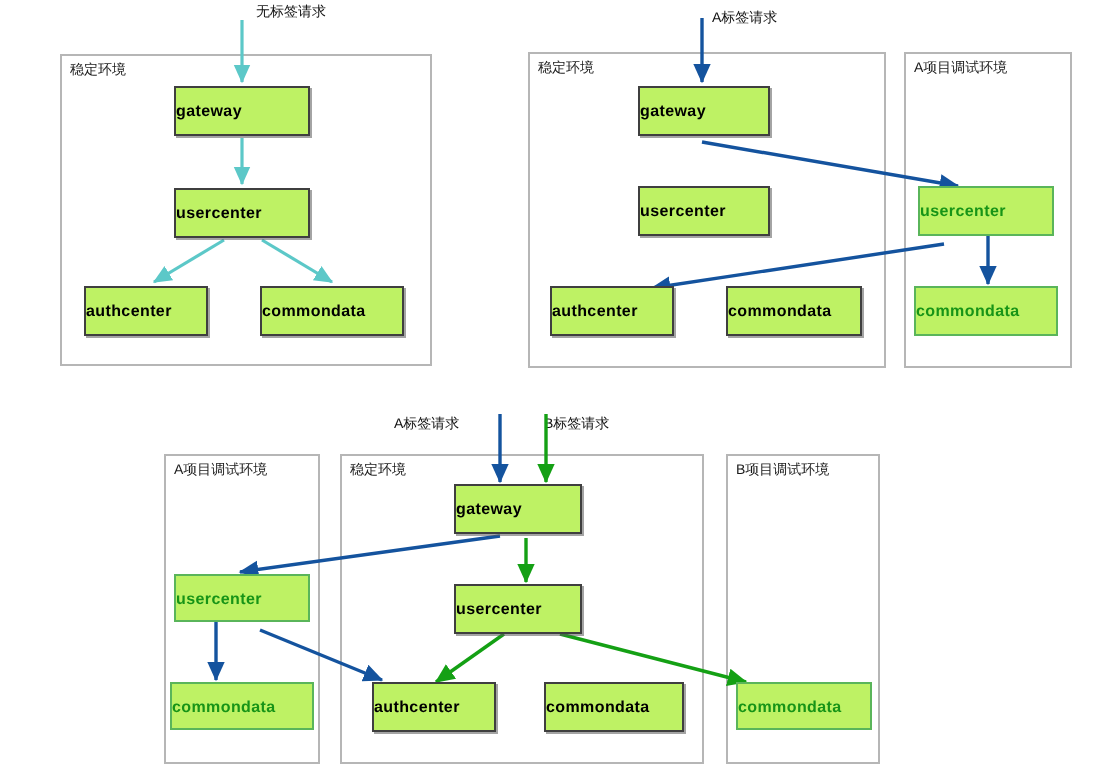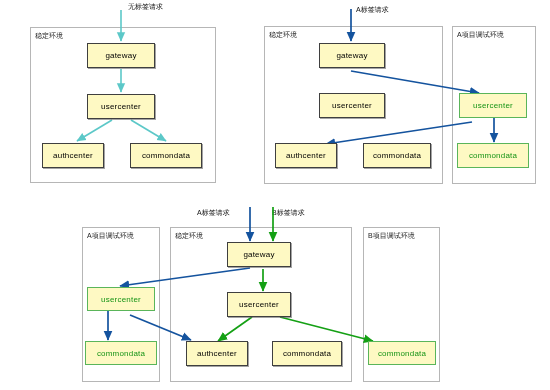--- a/index.html
+++ b/index.html
@@ -3,22 +3,22 @@
 <meta charset="utf-8">
 <style>
   html,body{margin:0;padding:0;background:#ffffff;}
   body{width:550px;height:390px;position:relative;overflow:hidden;
        font-family:"Liberation Sans","DejaVu Sans",sans-serif;}
   .diagram{position:absolute;}
   svg{position:absolute;left:0;top:0;overflow:visible;}
   .panel{position:absolute;box-sizing:border-box;border:1px solid #b6b6b6;background:transparent;}
   .panel-label{position:absolute;font-size:7px;color:#1a1a1a;white-space:nowrap;line-height:1;}
   .node{position:absolute;box-sizing:border-box;display:flex;align-items:center;
-        justify-content:center;font-size:8px;font-weight:normal;letter-spacing:.2px;
-        background:#fef9c3;}
+        justify-content:flex-start;font-size:8px;font-weight:bold;letter-spacing:.2px;
+        background:#bef264;}
   .node.stable{border:1px solid #3f3f3f;color:#000000;
         box-shadow:1px 1px 0 rgba(90,90,90,.55);}
   .node.tagged{border:1px solid #5ab55a;color:#179417;}
   .req-label{position:absolute;font-size:7px;color:#111111;white-space:nowrap;line-height:1;}
 </style>
 </head>
 <body>
 
 <div class="diagram" style="left:0;top:0;width:250px;height:195px;">
 

